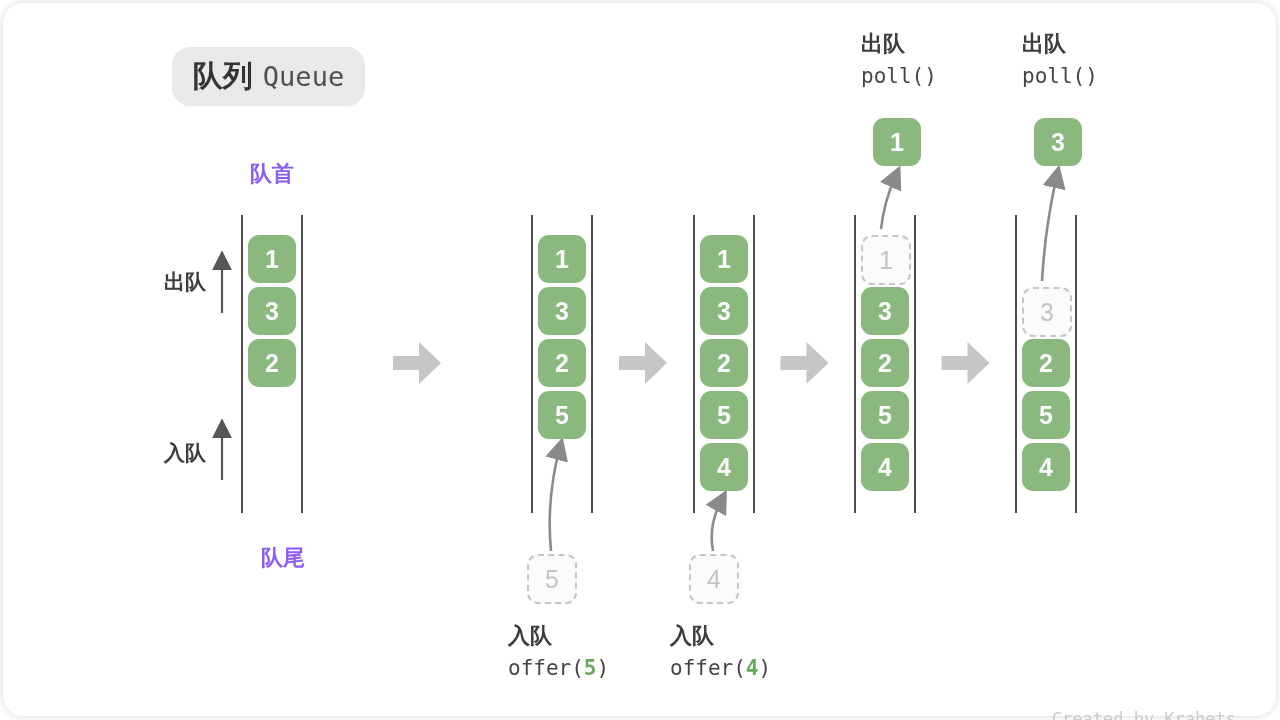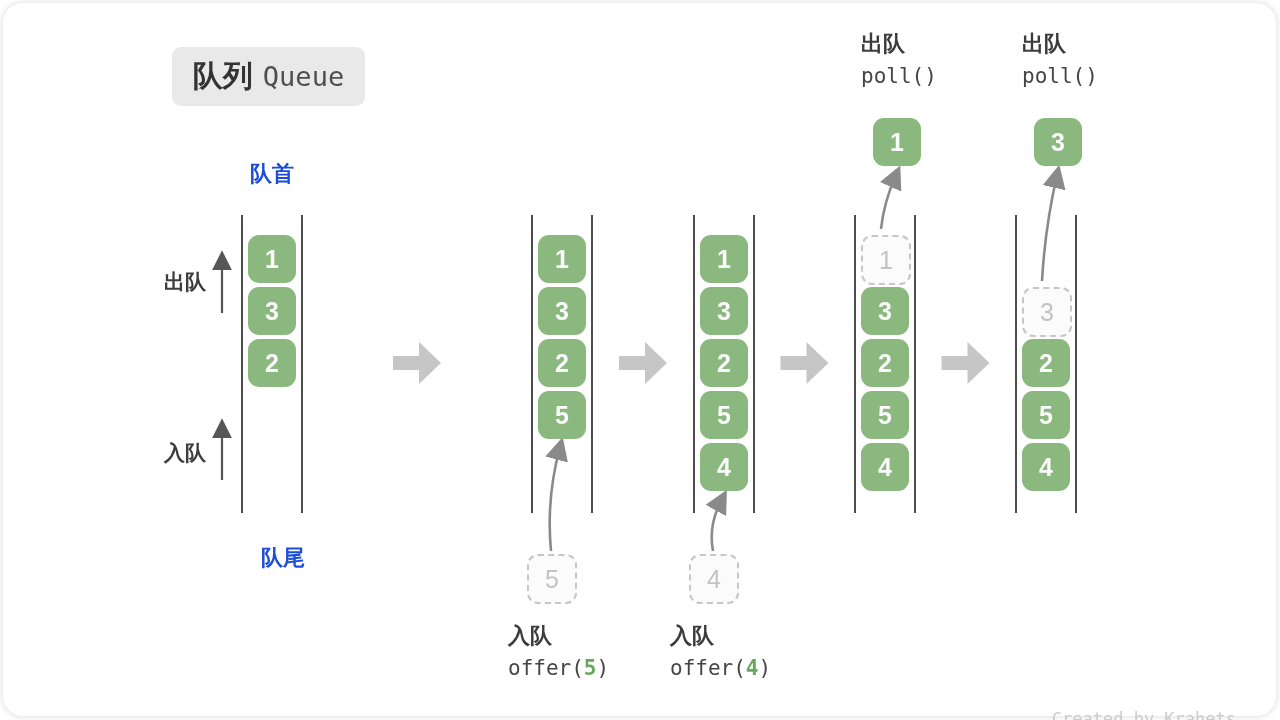--- a/index.html
+++ b/index.html
@@ -1,24 +1,24 @@
 <!DOCTYPE html>
 <html><head>
 <meta charset="utf-8">
 <style>
   html,body{margin:0;padding:0;background:#ffffff;width:1280px;height:720px;overflow:hidden;
     font-family:"Liberation Sans",sans-serif;}
   .card{position:absolute;left:3px;top:3px;width:1273px;height:713px;background:#fff;
     border-radius:20px;box-shadow:0 0 7px rgba(0,0,0,.16);}
   .title-box{position:absolute;left:169px;top:44px;width:193px;height:59px;background:#e9e9e9;
-    border-radius:9px;display:flex;align-items:center;justify-content:center;gap:10px;}
+    border-radius:18px;display:flex;align-items:center;justify-content:center;gap:10px;}
   .title-zh{font-size:30px;font-weight:bold;color:#333;}
   .title-en{font-size:27px;font-family:"DejaVu Sans Mono",monospace;color:#4f4f4f;text-align:right;}
   .front-label,.rear-label{position:absolute;width:120px;text-align:center;font-size:22px;
-    font-weight:bold;color:#1d4ed8;}
+    font-weight:bold;color:#8b5cf6;}
   .side-label{position:absolute;left:150px;width:53px;text-align:right;font-size:21px;
     font-weight:bold;color:#3c3c3c;}
   .wall{position:absolute;width:2px;background:#4d4d4d;}
   .qbox{position:absolute;width:48px;height:48px;border-radius:11px;display:flex;
     align-items:center;justify-content:center;font-size:25px;font-weight:bold;color:#fafafa;}
   .qbox.dashed{background:#fbfbfb;border:2px dashed #c6c6c6;color:#c3c3c3;
     width:46px;height:46px;font-weight:normal;}
   .oplabel{position:absolute;font-size:22px;line-height:33px;white-space:nowrap;}
   .oplabel .op{font-weight:bold;color:#3c3c3c;display:block;}
   .oplabel .code{font-family:"DejaVu Sans Mono",monospace;color:#454545;display:block;font-size:21px;text-align:center;}

